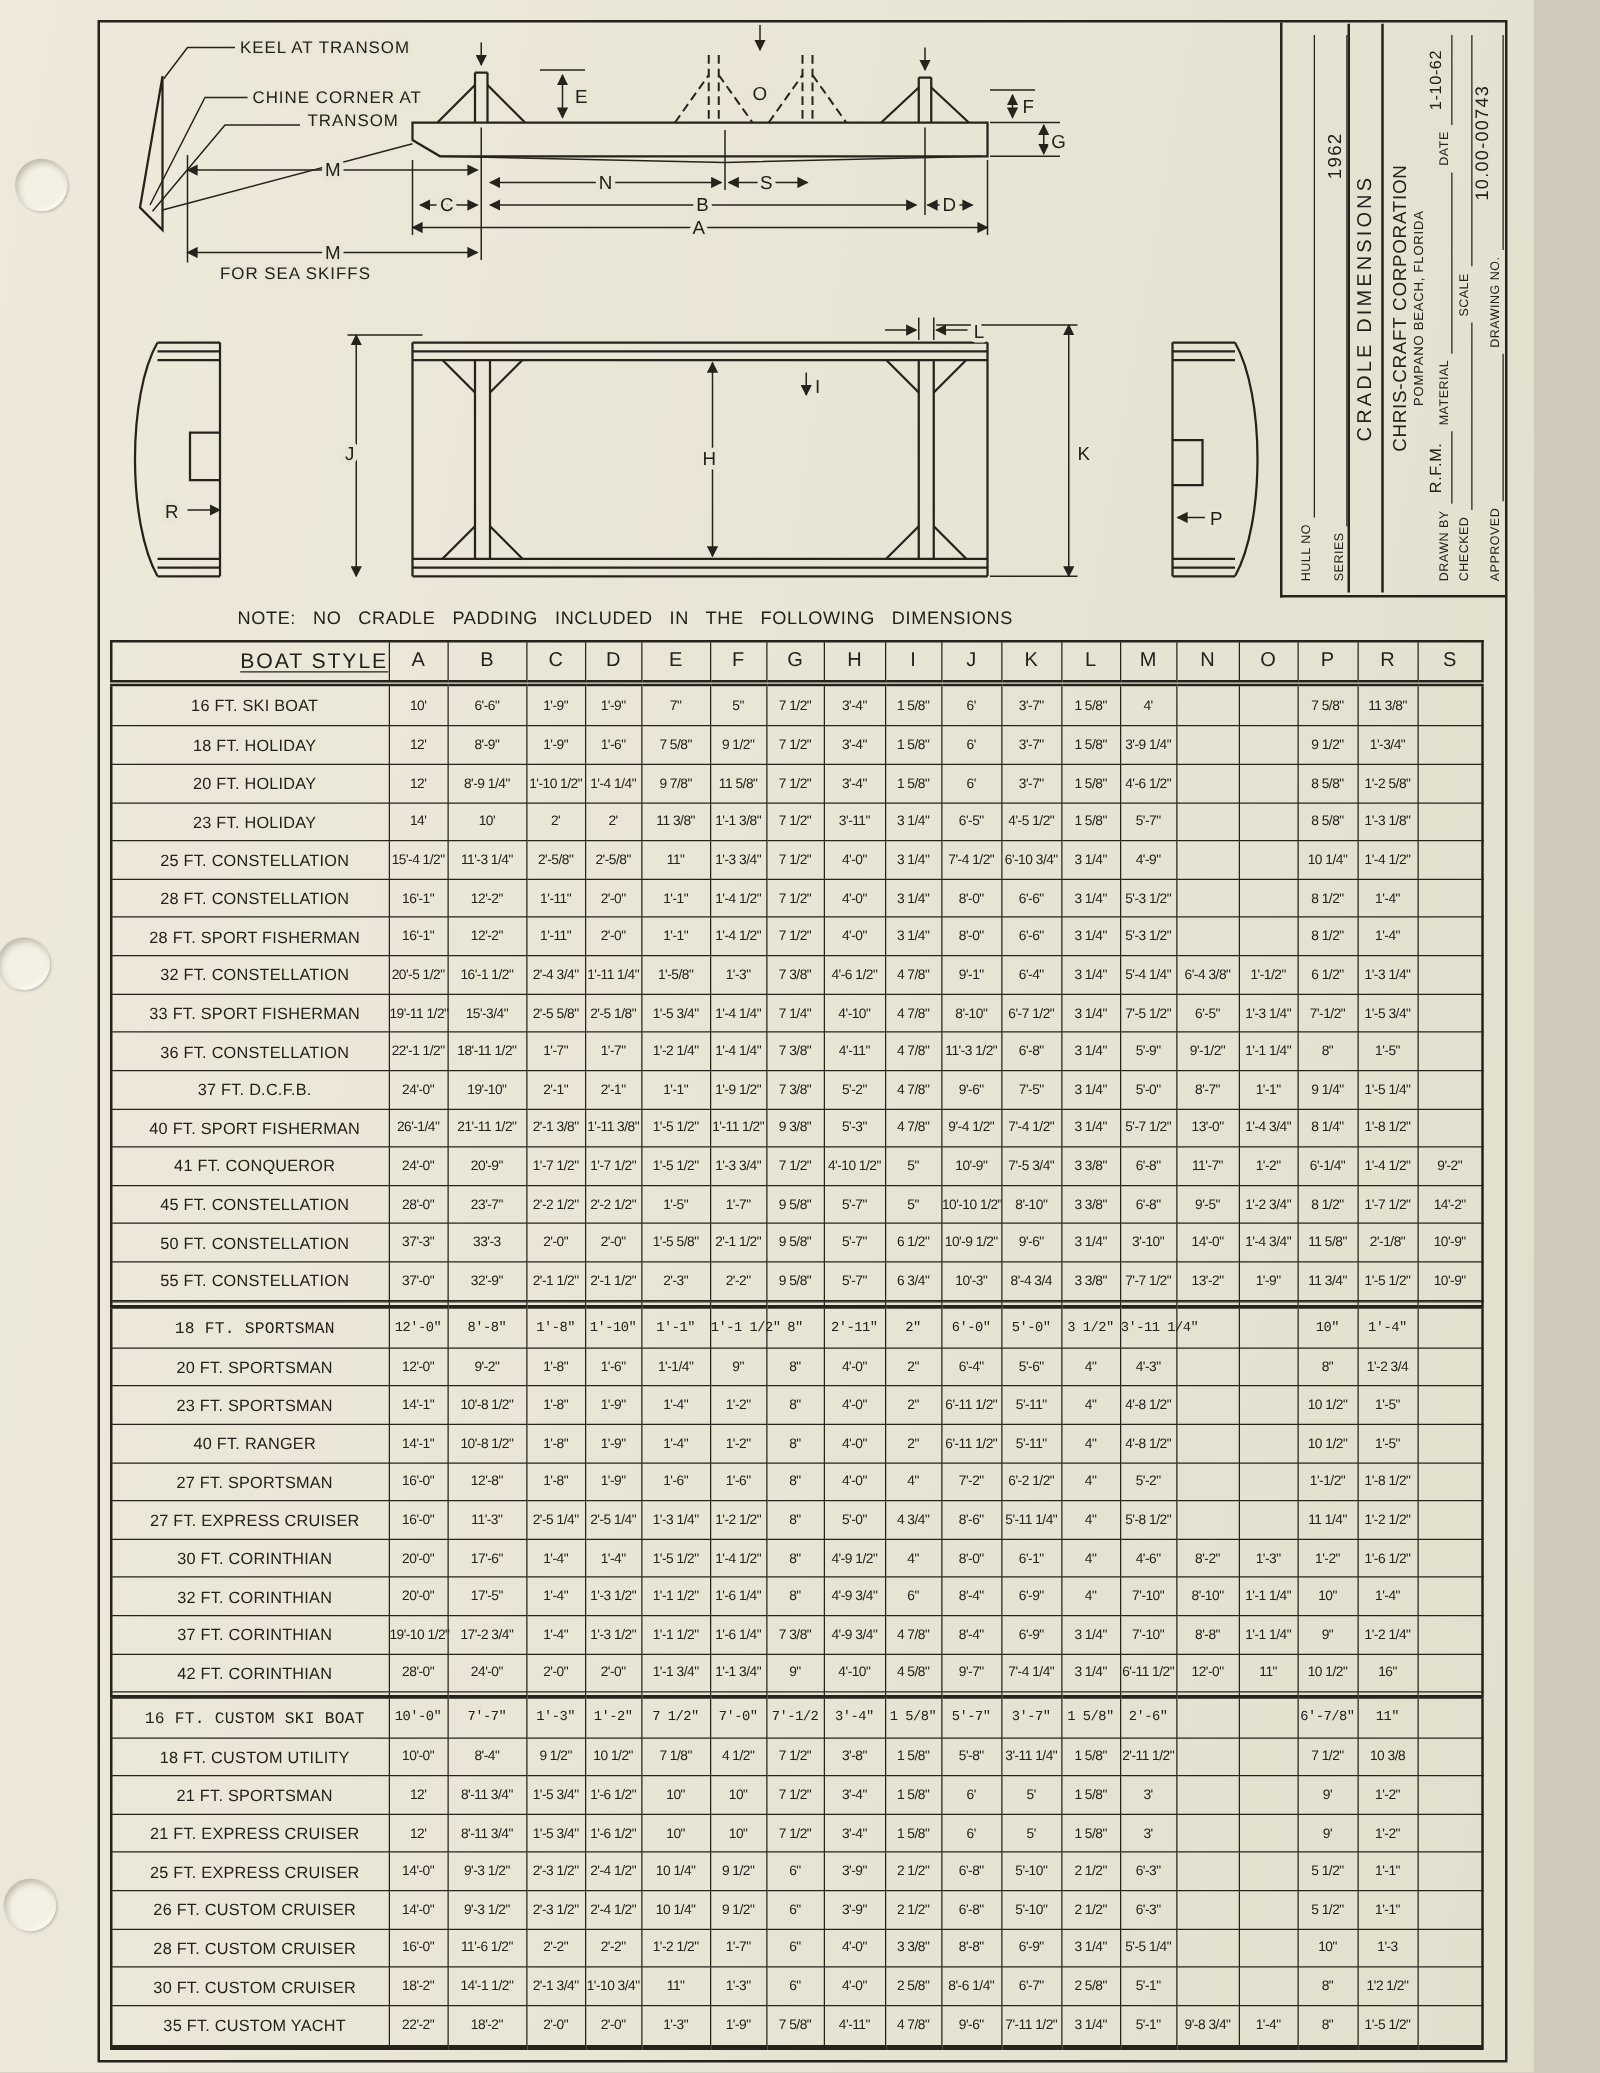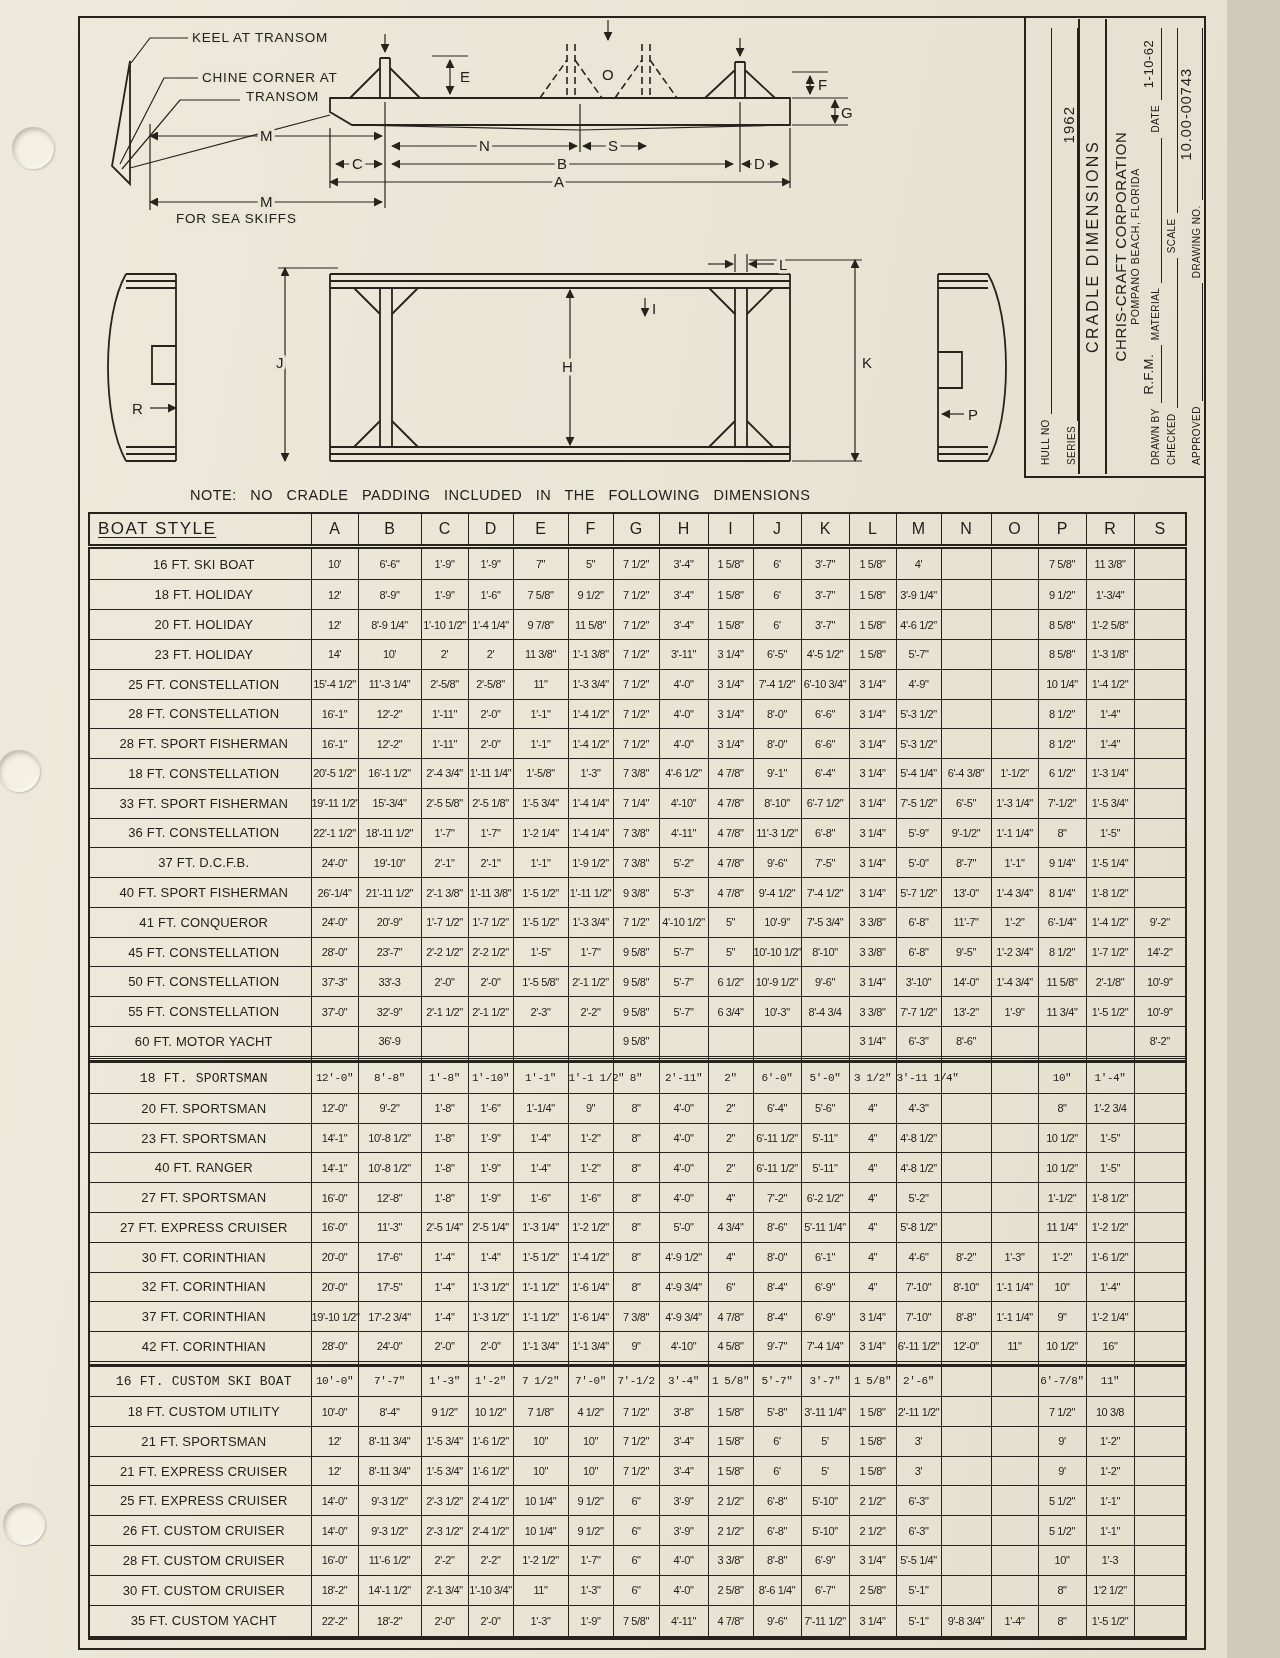--- a/index.html
+++ b/index.html
@@ -25,21 +25,21 @@
   .hand {font-size:13px;letter-spacing:.5px;text-align:center;}
   
   .note {position:absolute;left:190px;top:487px;width:1000px;text-align:left;
          font-size:14.5px;letter-spacing:.5px;word-spacing:9px;}
   
   .dimtable {position:absolute;left:88px;top:512px;width:1097px;height:1128px;
              border-collapse:collapse;table-layout:fixed;border:2.5px solid #26231d;}
   .dimtable th,.dimtable td {border:1.6px solid #26231d;padding:0;vertical-align:middle;
              white-space:nowrap;overflow:visible;font-weight:normal;}
   .dimtable thead th {height:30px;border-bottom:5px double #26231d;font-size:16px;}
-  .dimtable th.hname {text-align:left;padding-left:8px;font-size:17px;letter-spacing:1.5px;}
+  .dimtable th.hname {text-align:right;padding-left:8px;font-size:17px;letter-spacing:1.5px;}
   .dimtable th.hname span {text-decoration:underline;text-underline-offset:3px;}
   .dimtable td {text-align:center;font-size:11px;letter-spacing:-.4px;}
   .dimtable td.namecol {text-align:center;padding-left:7px;font-size:13px;letter-spacing:.2px;overflow:hidden;}
   .dimtable tr.sect td {border-top:3.5px solid #26231d;font-family:Liberation Mono, monospace;}
   .dimtable tbody tr:last-child td {border-bottom:4px solid #26231d;margin-top:12px;}
   
   .diag {position:absolute;left:80px;top:16px;}
   .diag path,.diag line {fill:none;stroke:#26231d;}
   .st {stroke-width:1.8;}
   .thin {stroke-width:1.2;}
@@ -392,21 +392,21 @@
           <td>6'-6"</td>
           <td>3 1/4"</td>
           <td>5'-3 1/2"</td>
           <td></td>
           <td></td>
           <td>8 1/2"</td>
           <td>1'-4"</td>
           <td></td>
         </tr>
         <tr>
-          <td class="namecol">18 FT. CONSTELLATION</td>
+          <td class="namecol">32 FT. CONSTELLATION</td>
           <td>20'-5 1/2"</td>
           <td>16'-1 1/2"</td>
           <td>2'-4 3/4"</td>
           <td>1'-11 1/4"</td>
           <td>1'-5/8"</td>
           <td>1'-3"</td>
           <td>7 3/8"</td>
           <td>4'-6 1/2"</td>
           <td>4 7/8"</td>
           <td>9'-1"</td>
@@ -581,41 +581,20 @@
           <td>8'-4 3/4</td>
           <td>3 3/8"</td>
           <td>7'-7 1/2"</td>
           <td>13'-2"</td>
           <td>1'-9"</td>
           <td>11 3/4"</td>
           <td>1'-5 1/2"</td>
           <td>10'-9"</td>
         </tr>
         <tr>
-          <td class="namecol">60 FT. MOTOR YACHT</td>
-          <td></td>
-          <td>36'-9</td>
-          <td></td>
-          <td></td>
-          <td></td>
-          <td></td>
-          <td>9 5/8"</td>
-          <td></td>
-          <td></td>
-          <td></td>
-          <td></td>
-          <td>3 1/4"</td>
-          <td>6'-3"</td>
-          <td>8'-6"</td>
-          <td></td>
-          <td></td>
-          <td></td>
-          <td>8'-2"</td>
-        </tr>
-        <tr>
           <td class="namecol"></td>
           <td></td>
           <td></td>
           <td></td>
           <td></td>
           <td></td>
           <td></td>
           <td></td>
           <td></td>
           <td></td>

